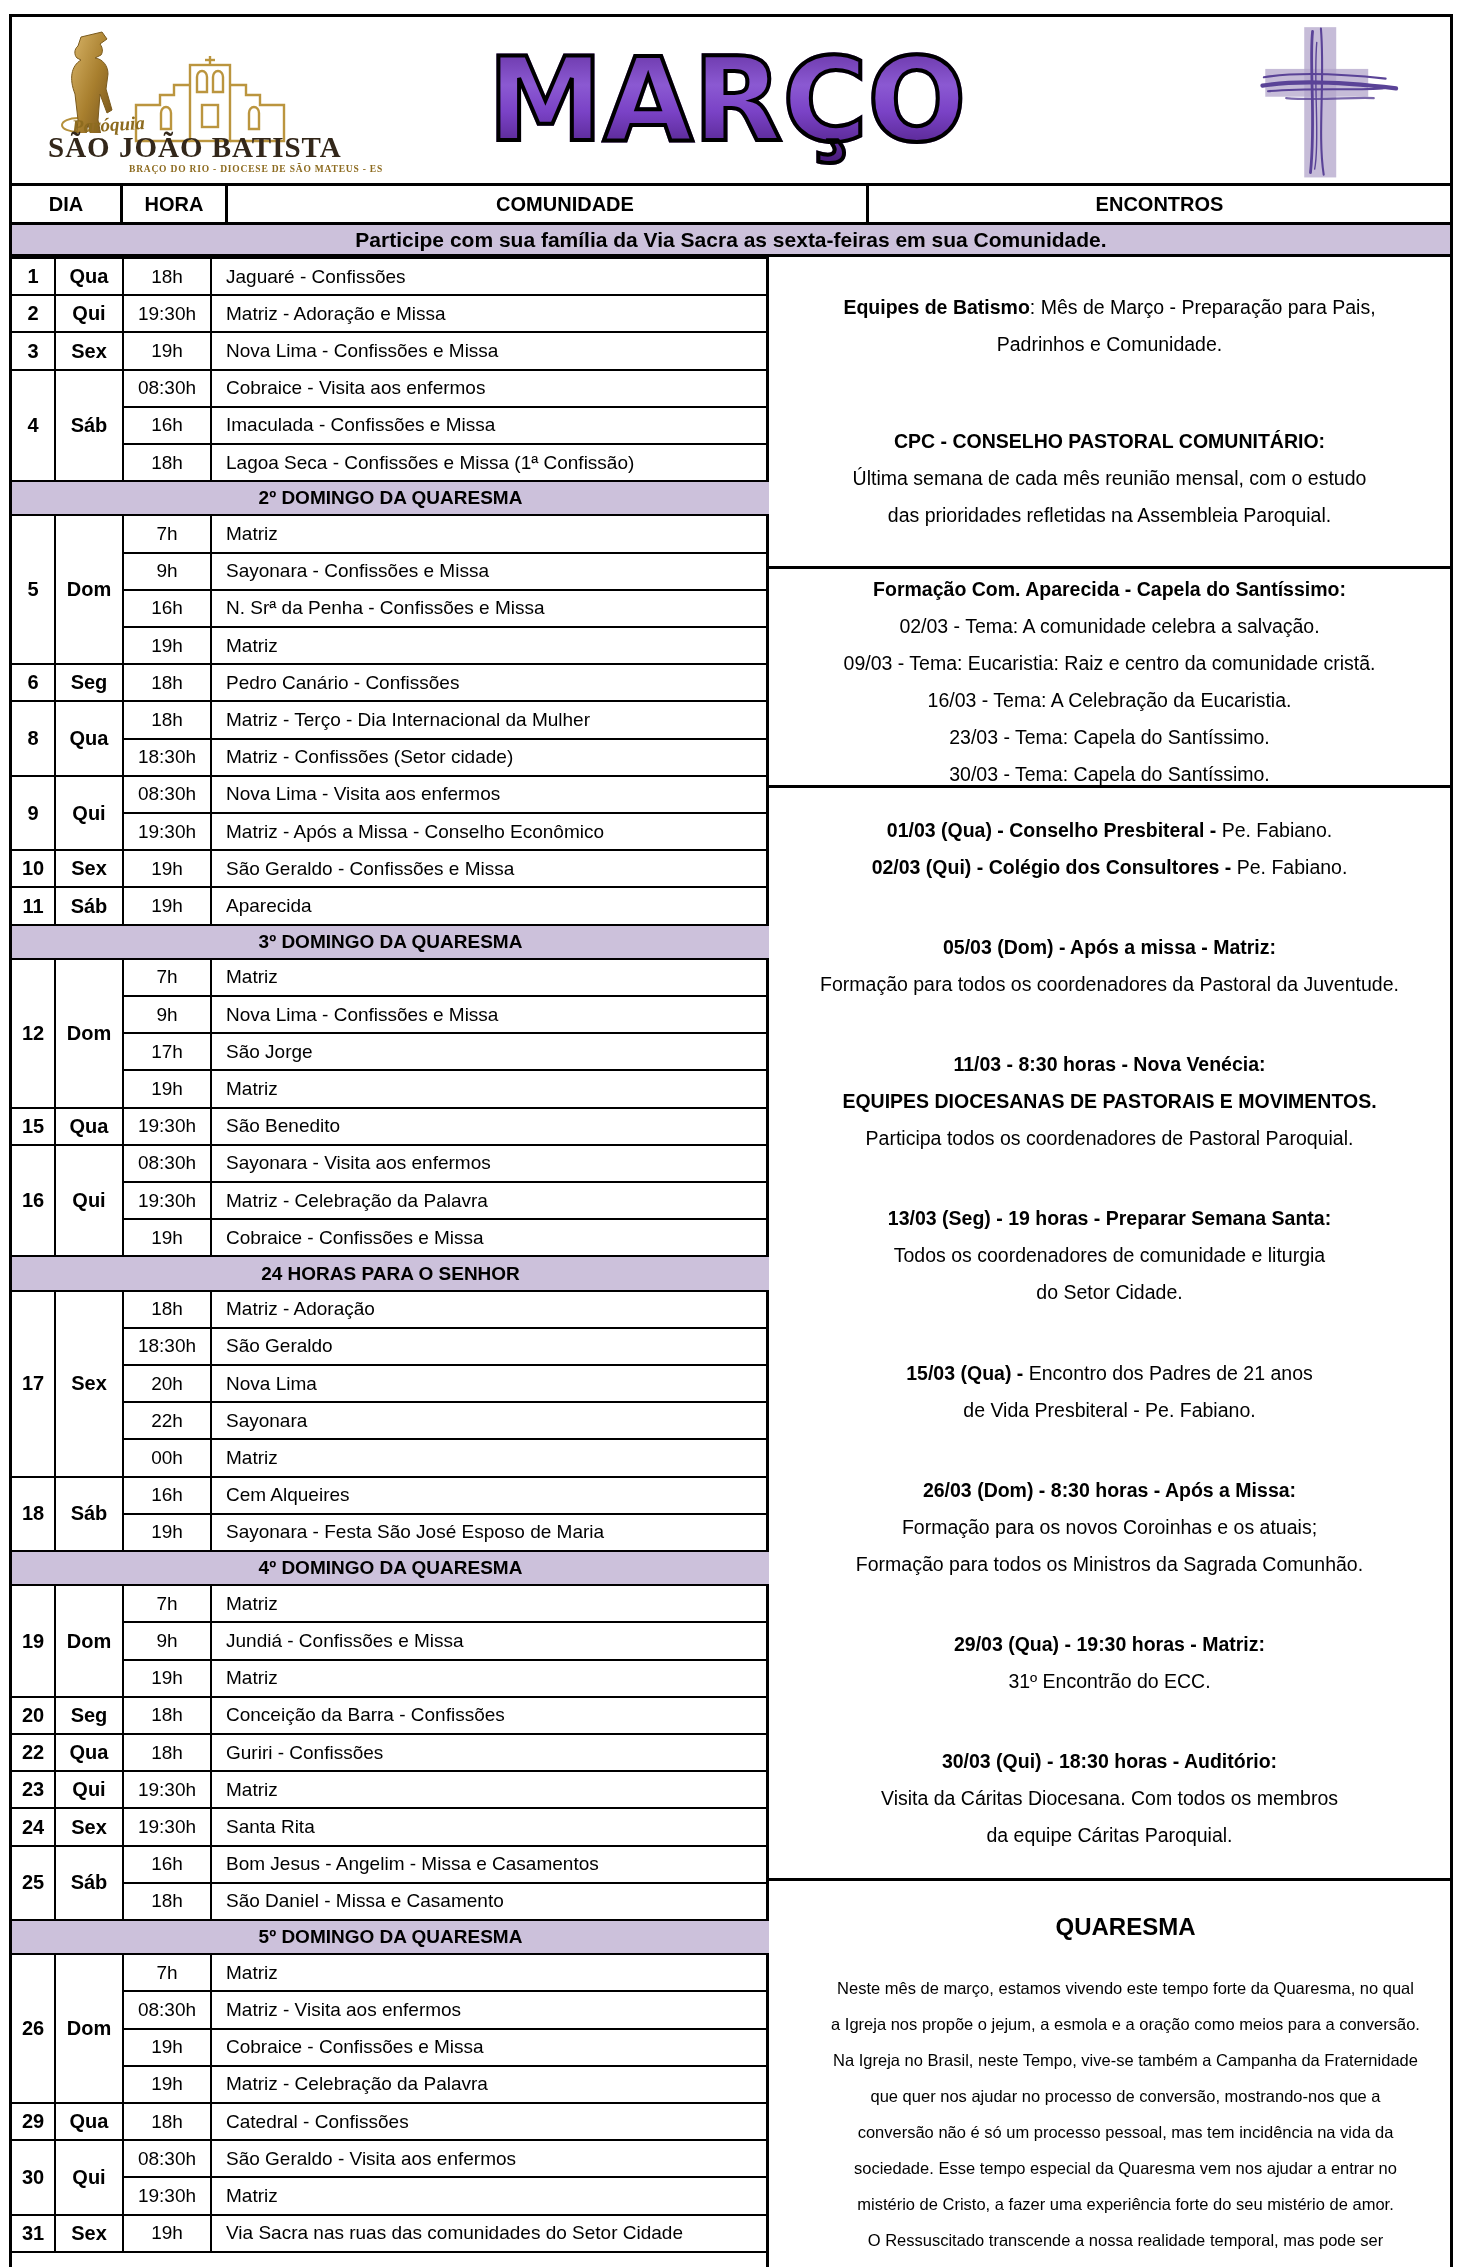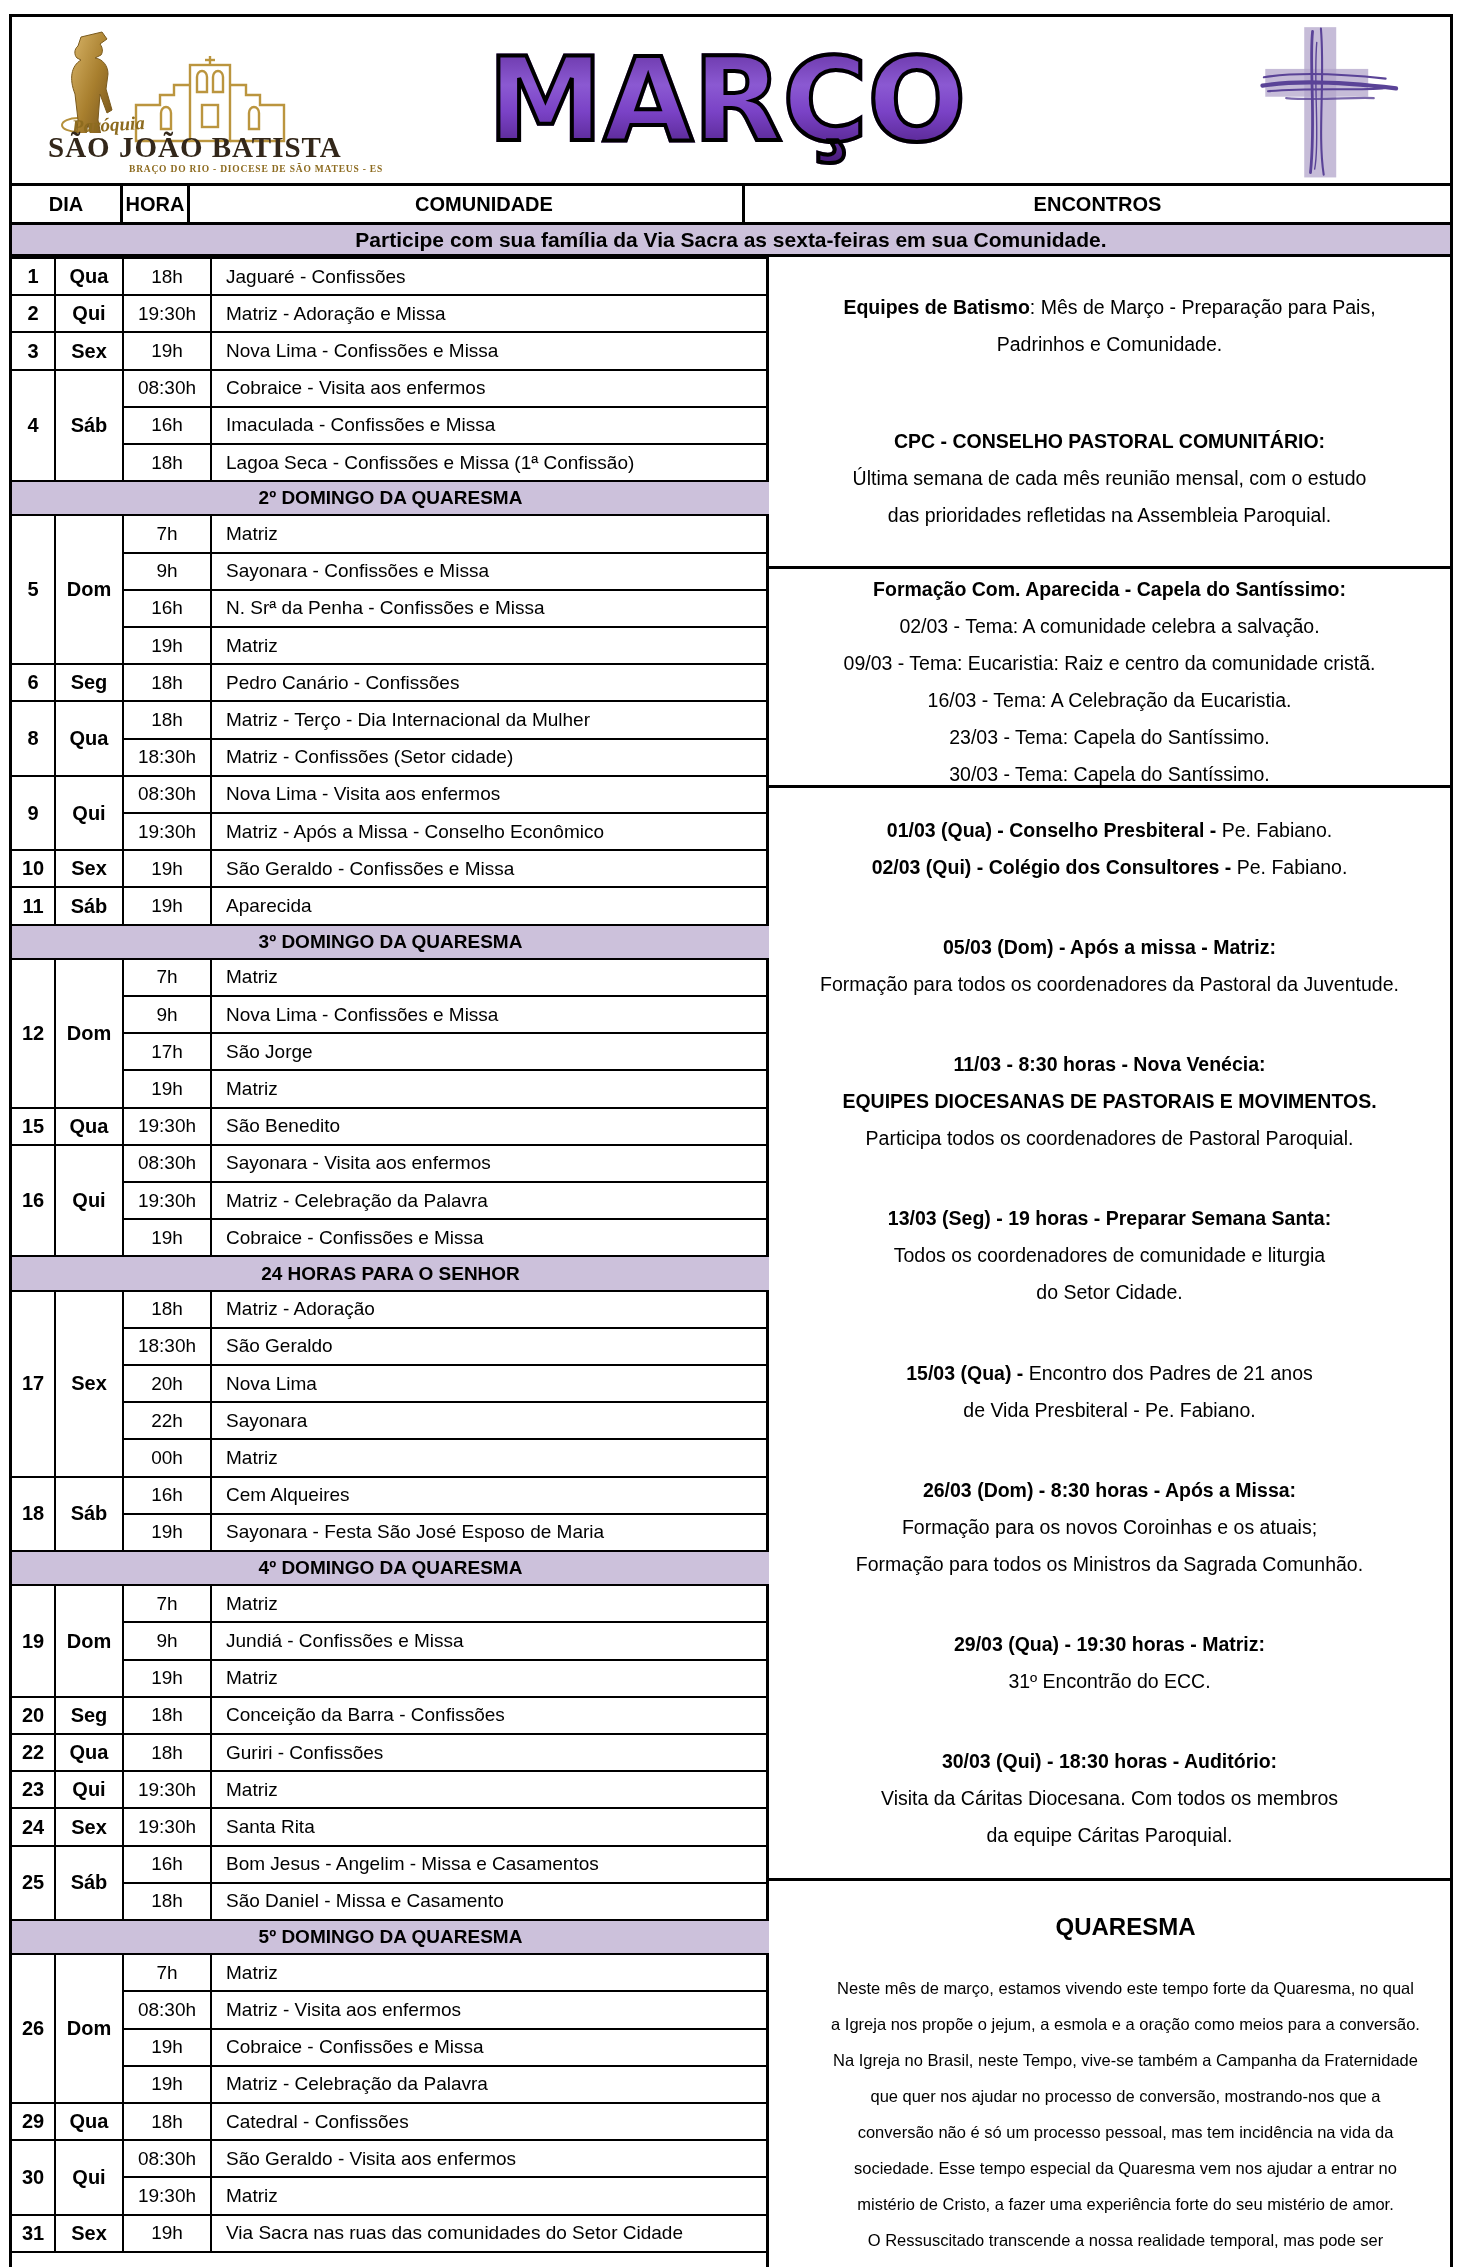--- a/index.html
+++ b/index.html
@@ -33,22 +33,22 @@
                background:linear-gradient(180deg,#54208d 0%,#8b59d2 40%,#7a42c6 58%,#3c1168 100%);
                -webkit-background-clip:text;background-clip:text;color:transparent;
                -webkit-text-stroke:4px #000;}
   .cross-box{position:absolute;right:22px;top:6px;}
 
   
   .colheader{display:flex;height:42px;border-top:3px solid #000;border-bottom:3px solid #000;}
   .colheader div{display:flex;align-items:center;justify-content:center;
                  font-weight:bold;font-size:20px;border-right:3px solid #000;}
   .ch-dia{width:111px;}
-  .ch-hora{width:67px;}
-  .ch-com{width:555px;padding-left:36px;}
+  .ch-hora{width:105px;}
+  .ch-com{width:641px;padding-left:36px;}
   .ch-enc{flex:1;border-right:none !important;}
 
   
   .viasacra{height:32px;background:var(--banner-bg);border-bottom:3px solid #000;
             display:flex;align-items:center;justify-content:center;
             font-weight:bold;font-size:21px;}
 
   
   .body-row{display:flex;align-items:stretch;}
   .left-wrap{width:757px;border-right:3px solid #000;}

